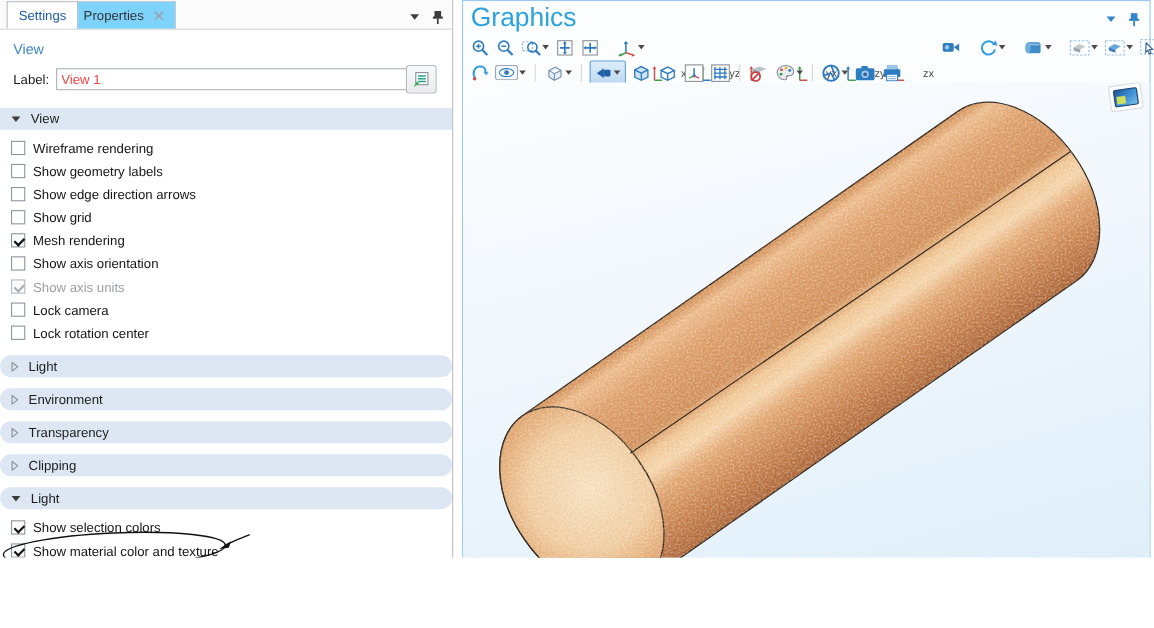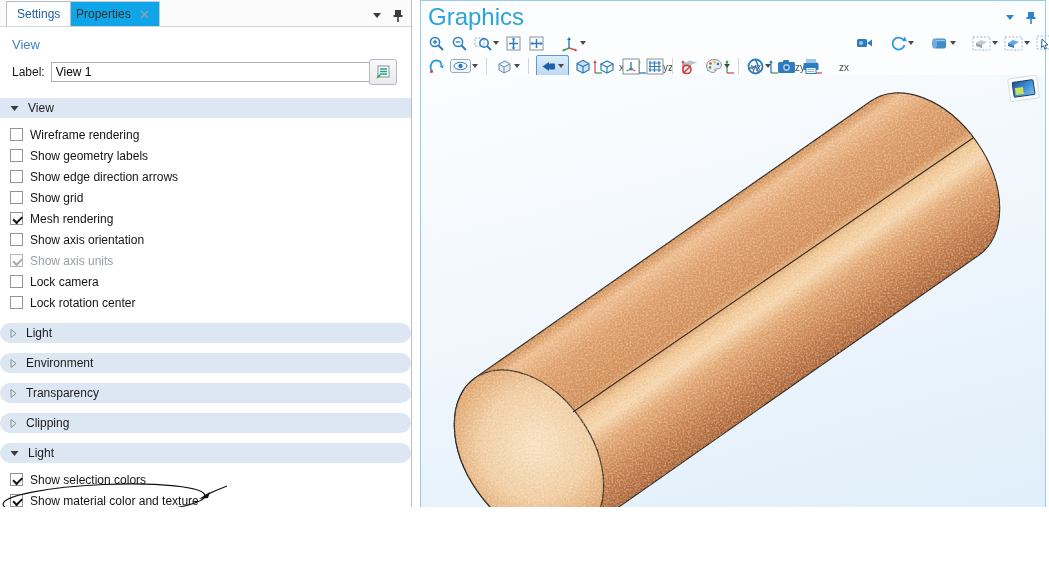--- a/index.html
+++ b/index.html
@@ -6,28 +6,28 @@
   .stage{position:relative;width:1049px;height:507px;background:#ffffff;overflow:hidden;
          font-family:"Liberation Sans","DejaVu Sans",sans-serif;font-size:12px;color:#1a1a1a;}
 
   
   .left-panel{position:absolute;left:0;top:0;width:412px;height:565px;background:#fff;
               border-right:1px solid #bdbdbd;box-sizing:border-box;}
   .tabbar{position:relative;height:26px;border-bottom:1px solid #d5d5d5;background:#fbfbfc;}
   .tab{position:absolute;top:1px;height:25px;display:flex;align-items:center;box-sizing:border-box;
        padding:0 10px;cursor:default;}
   .tab.active{left:6px;background:#fff;border:1px solid #b9bfc6;border-bottom:none;color:#1f5ca6;z-index:2;}
-  .tab.inactive{left:65px;background:#0ea5e9;border:1px solid #c6cacd;border-bottom:none;color:#333;}
+  .tab.inactive{left:65px;background:#7dd3fc;border:1px solid #c6cacd;border-bottom:none;color:#333;}
   .tab .close{margin-left:9px;display:inline-flex;}
   .panel-top-icons{position:absolute;right:8px;top:9px;display:flex;gap:12px;align-items:center;}
   .caret-dark{width:0;height:0;border-left:4px solid transparent;border-right:4px solid transparent;border-top:5px solid #3c3c3c;}
   .heading{margin:10px 0 0 12px;font-size:13px;color:#3e86c6;}
   .label-row{position:relative;margin:9px 0 0 12px;height:22px;display:flex;align-items:center;gap:6px;}
   .label-row input{width:320px;height:20px;box-sizing:border-box;border:1px solid #aeb2b8;
-                   font:12px "Liberation Sans",sans-serif;padding:0 4px;color:#000000;}
+                   font:12px "Liberation Sans",sans-serif;padding:0 4px;color:#ef4444;}
   .edit-btn{position:absolute;right:14px;top:-2px;width:26px;height:24px;border:1px solid #b6bac0;border-radius:3px;
             background:linear-gradient(#f8f9fa,#e9ebee);display:flex;align-items:center;justify-content:center;}
   .sec-head{height:20px;background:#dce7f3;display:flex;align-items:center;gap:9px;padding-left:10px;
             color:#1c1c1c;cursor:default;}
   .sec-head.first{margin-top:15px;}
   .sec-head.gap{margin-top:10px;border-radius:10px;}
   .cb-group{padding:6px 0 0 10px;}
   .cb-row{height:21px;display:flex;align-items:center;gap:7px;}
   .cb{width:13px;height:13px;box-sizing:border-box;border:1px solid #8e959c;background:#fff;position:relative;flex:0 0 auto;}
   .cb.checked::after{content:"";position:absolute;left:2px;top:2.5px;width:7px;height:3.5px;

